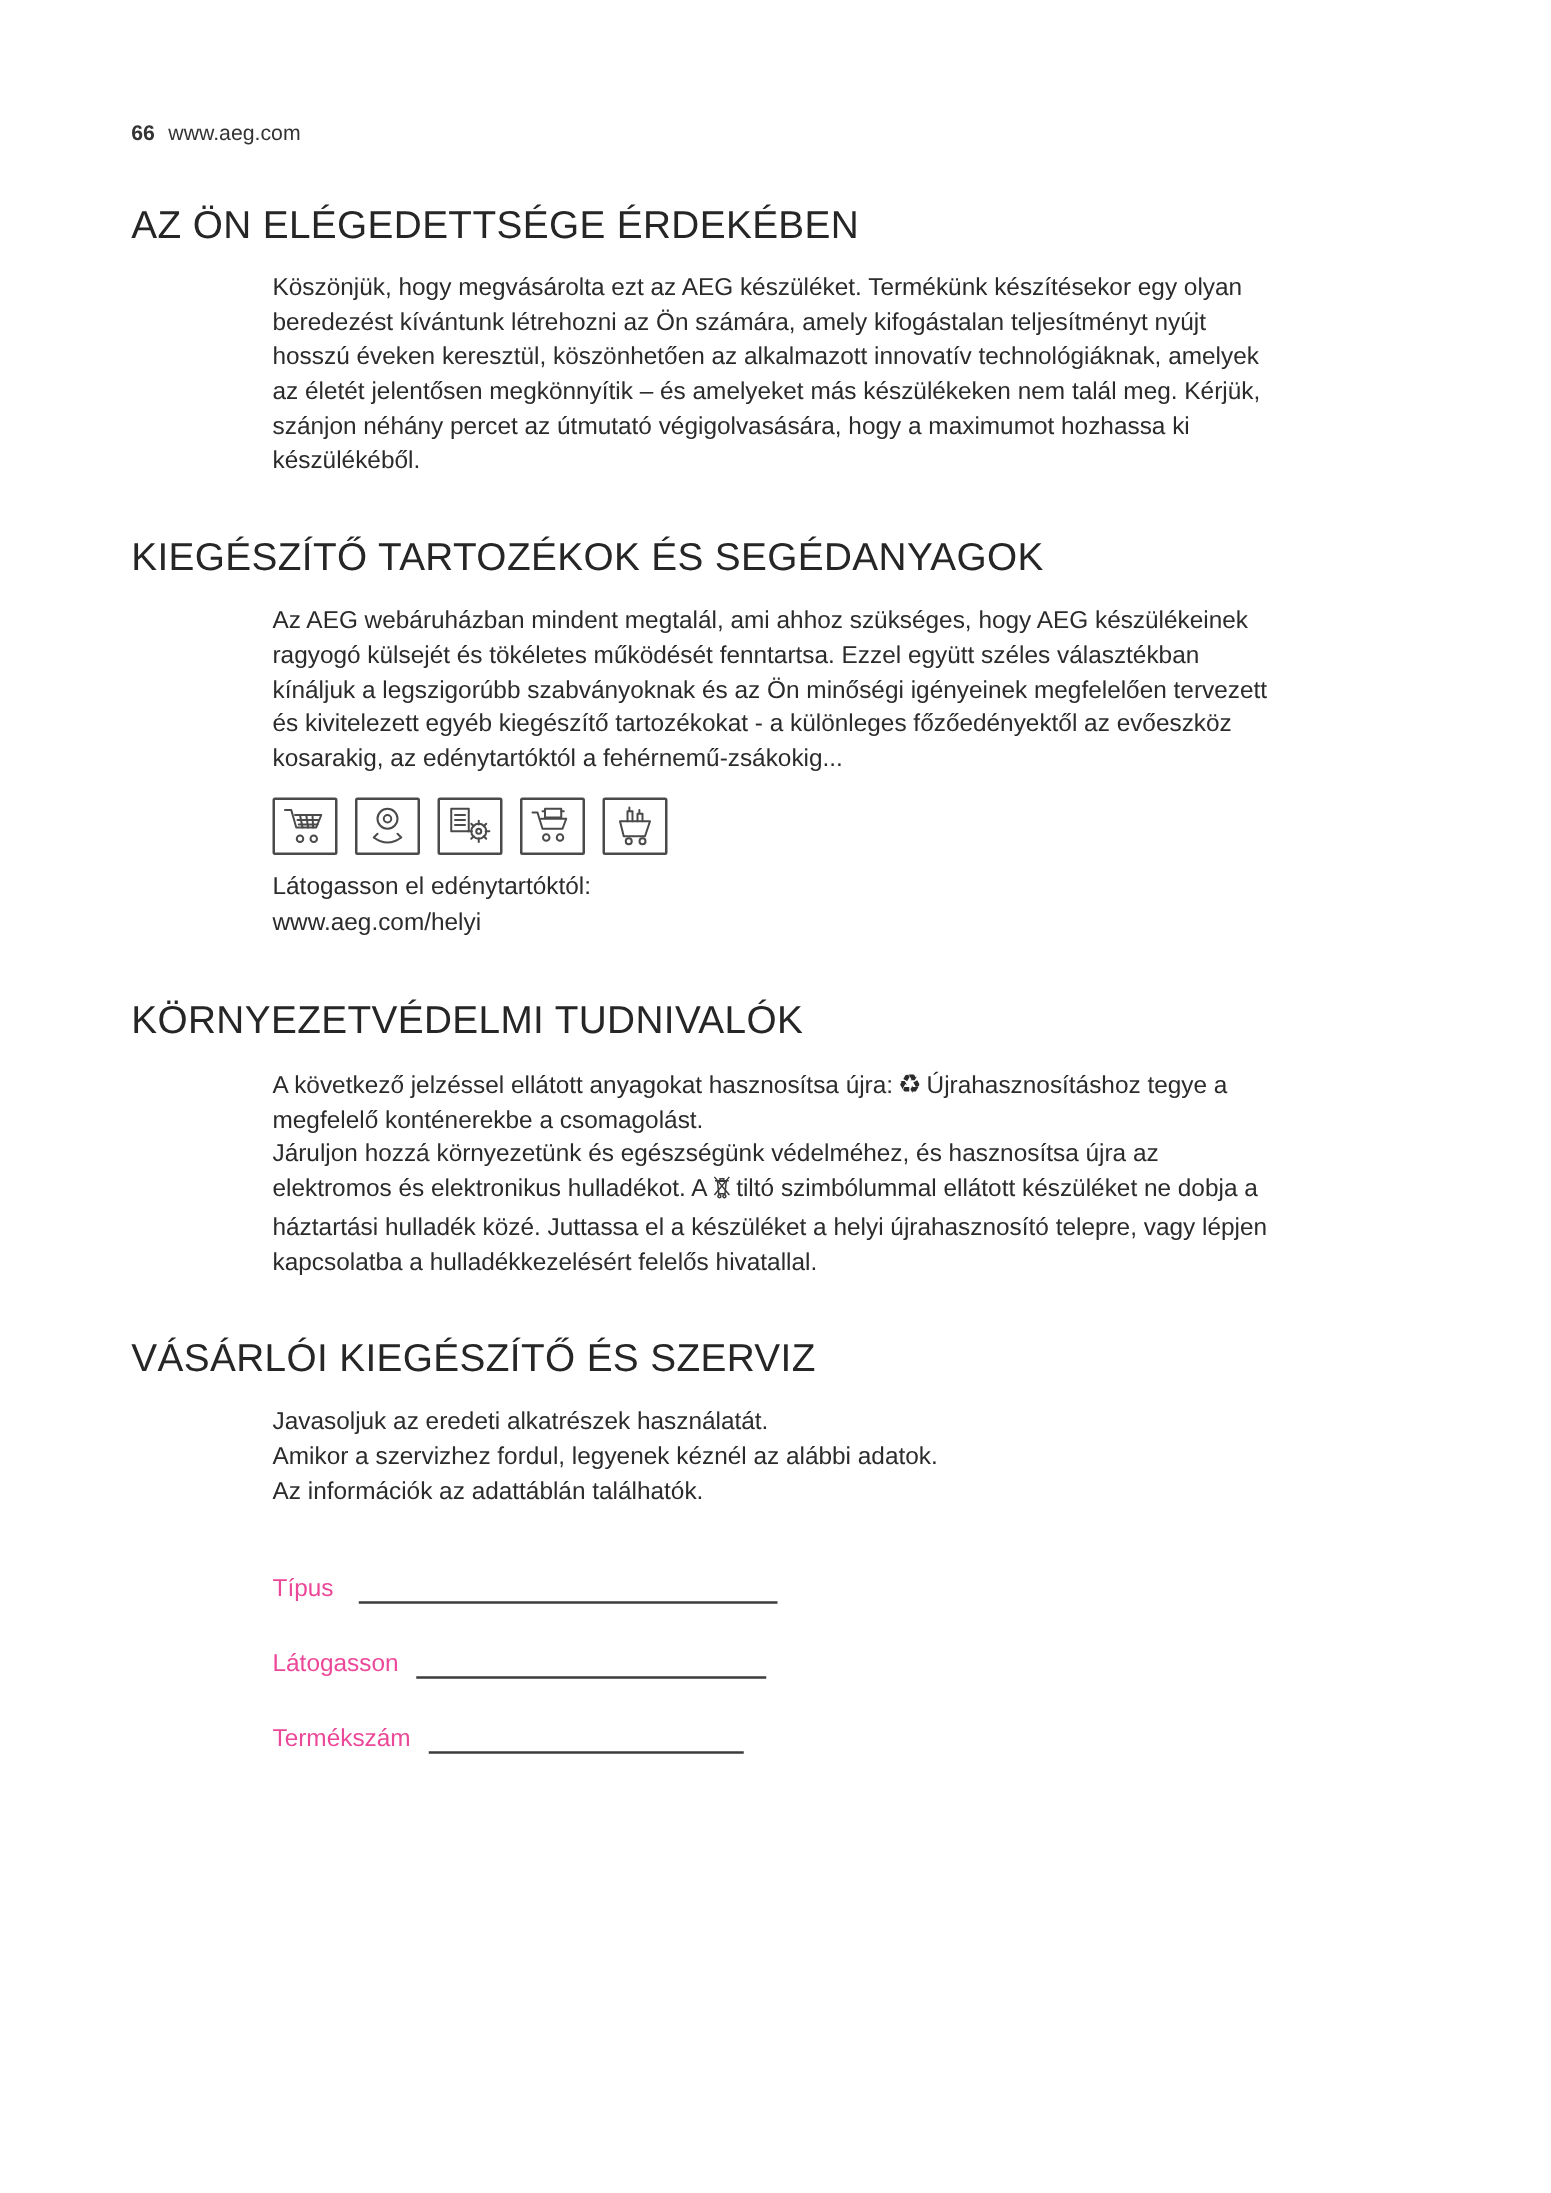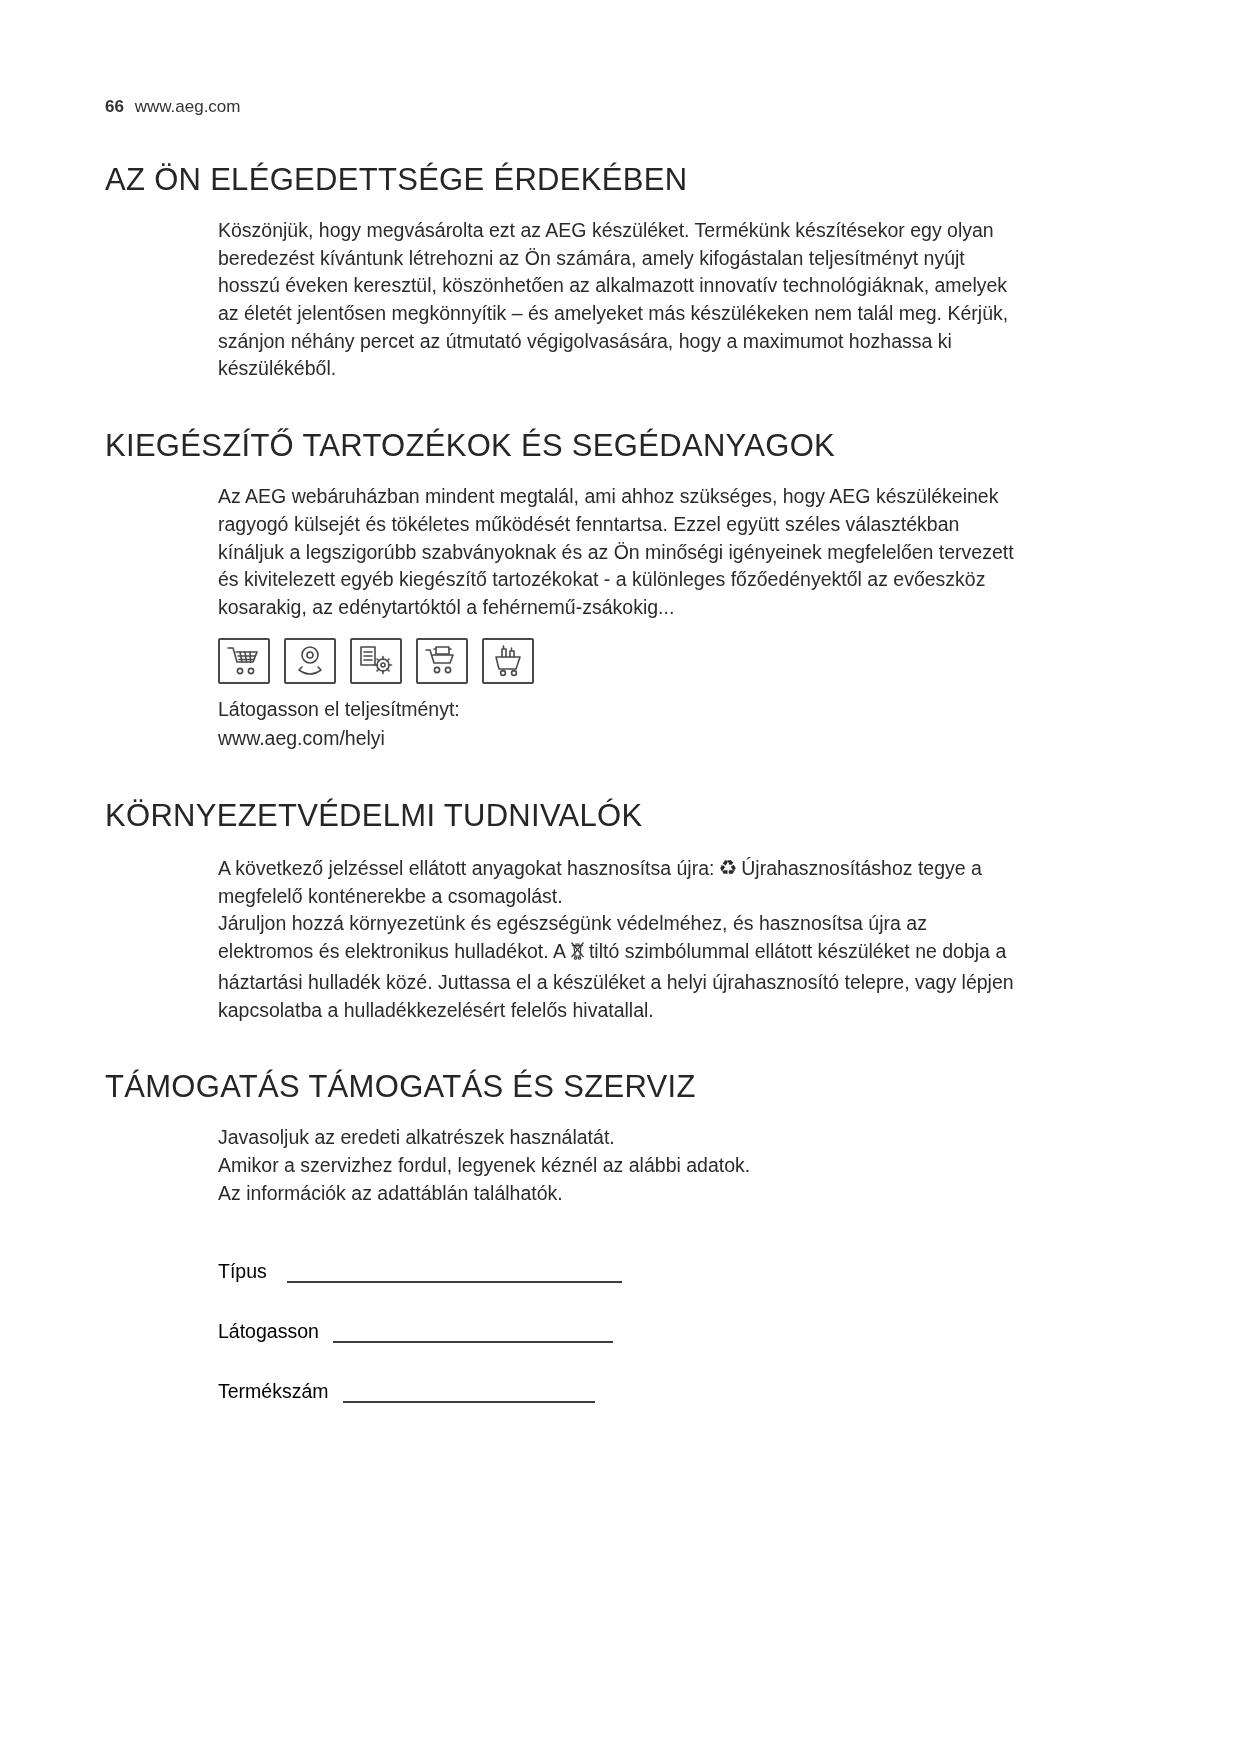--- a/index.html
+++ b/index.html
@@ -29,21 +29,21 @@
   .icon-box {
     width:52px; height:46px; border:2px solid #4a4a4a; border-radius:2px;
     display:flex; align-items:center; justify-content:center; background:#fff;
   }
   .icon-box svg { stroke:#4a4a4a; fill:none; stroke-width:1.6; stroke-linecap:round; stroke-linejoin:round; }
   .visit { margin-top:12px; }
   .shopurl { margin-top:2px; }
   .inline-sym { display:inline-block; vertical-align:-3px; margin:0 4px; }
   .recycle { font-size:21px; margin:0 4px; }
   .form-area { margin-top:50px; }
-  .field { display:flex; align-items:flex-end; margin-left:113px; margin-top:34px; font-size:19.5px; color:#000000; }
+  .field { display:flex; align-items:flex-end; margin-left:113px; margin-top:34px; font-size:19.5px; color:#ec4899; }
   .field .blank { border-bottom:2px solid #3d3d3d; height:26px; }
   .blank-1 { width:335px; margin-left:20px; }
   .blank-2 { width:280px; margin-left:14px; }
   .blank-3 { width:252px; margin-left:14px; }
 </style>
 </head>
 <body>
 
 <div class="page">
 
@@ -95,35 +95,35 @@
     <div class="icon-box">
       <svg width="38" height="36" viewBox="0 0 38 36">
         <path d="M7 14 h24 l-4 12 h-17 z"></path>
         <path d="M13 14 v-8 h4 v8 M21 14 v-6 h4 v6 M14.5 3 v3 M22.5 5 v3"></path>
         <circle cx="14" cy="30" r="2.4"></circle>
         <circle cx="25" cy="30" r="2.4"></circle>
       </svg>
     </div>
   </div>
 
-  <div class="content visit">Látogasson el teljesítményt:</div>
+  <div class="content visit">Látogasson el edénytartóktól:</div>
   <div class="content shopurl">www.aeg.com/helyi</div>
 
   <h1 class="sec h1-3">KÖRNYEZETVÉDELMI TUDNIVALÓK</h1>
   <div class="content para">
     <p><span>A következő jelzéssel ellátott anyagokat hasznosítsa újra:</span><span class="recycle">♻</span><span>Újrahasznosításhoz tegye a megfelelő konténerekbe a csomagolást.</span></p>
     <p><span>Járuljon hozzá környezetünk és egészségünk védelméhez, és hasznosítsa újra az elektromos és elektronikus hulladékot. A</span><span class="inline-sym"><svg width="15" height="20" viewBox="0 0 15 20" style="stroke:#3a3a3a; fill:none; stroke-width:1.2;">
             <path d="M4 5 h7 l-1 10 h-5 z M2 4.5 h11 M6 4.5 v-1.5 h3 v1.5"></path>
             <circle cx="5.5" cy="17" r="1.2"></circle>
             <circle cx="9.5" cy="17" r="1.2"></circle>
             <path d="M1.5 1.5 L13.5 16 M13.5 1.5 L1.5 16"></path>
           </svg></span><span>tiltó szimbólummal ellátott készüléket ne dobja a háztartási hulladék közé. Juttassa el a készüléket a helyi újrahasznosító telepre, vagy lépjen kapcsolatba a hulladékkezelésért felelős hivatallal.</span></p>
   </div>
 
-  <h1 class="sec h1-4">TÁMOGATÁS TÁMOGATÁS ÉS SZERVIZ</h1>
+  <h1 class="sec h1-4">VÁSÁRLÓI KIEGÉSZÍTŐ ÉS SZERVIZ</h1>
   <div class="content para">
     <div>Javasoljuk az eredeti alkatrészek használatát.</div>
     <div>Amikor a szervizhez fordul, legyenek kéznél az alábbi adatok.</div>
     <div>Az információk az adattáblán találhatók.</div>
   </div>
 
   <div class="form-area">
     <div class="field">
       <span class="label">Típus</span>
       <span class="blank blank-1"></span>

